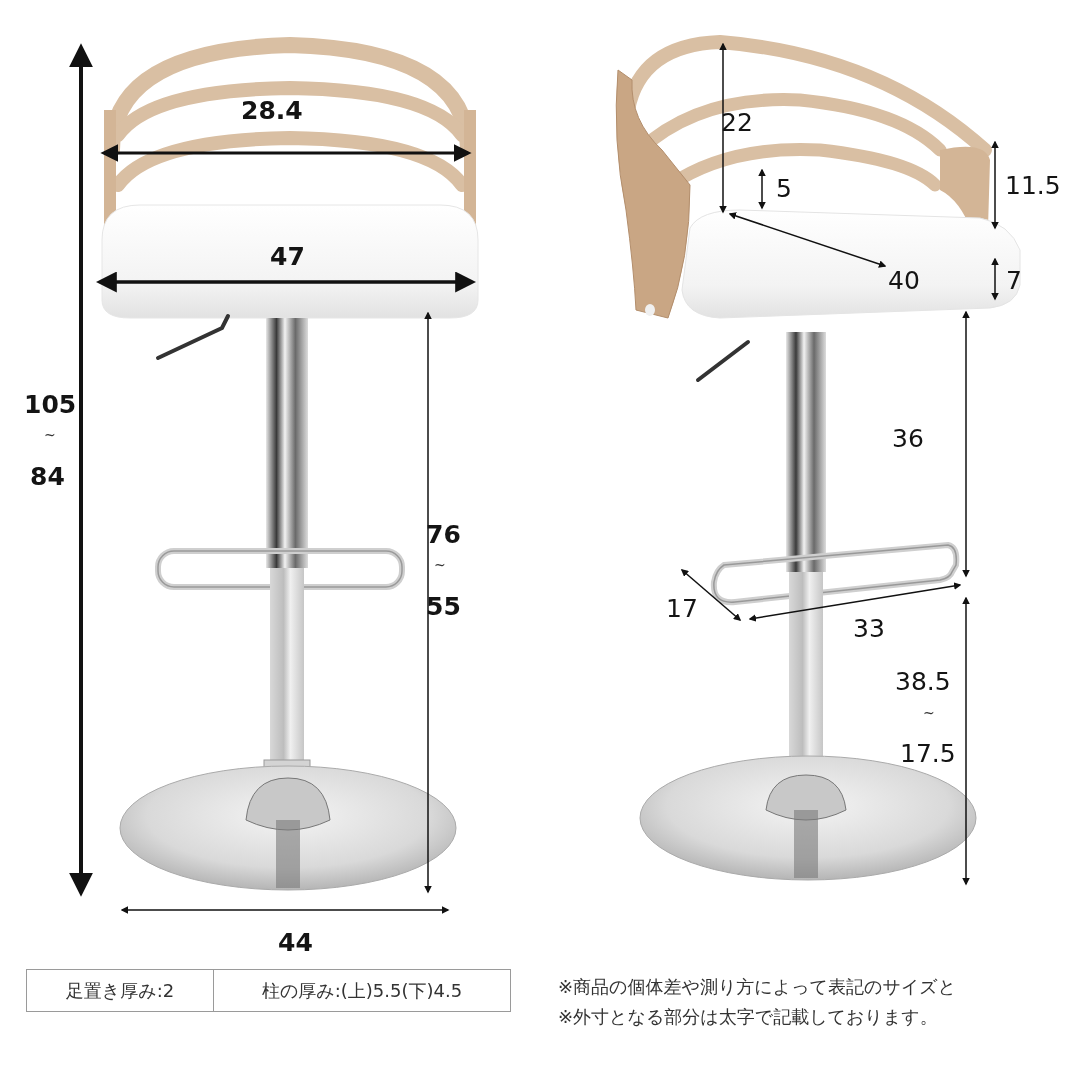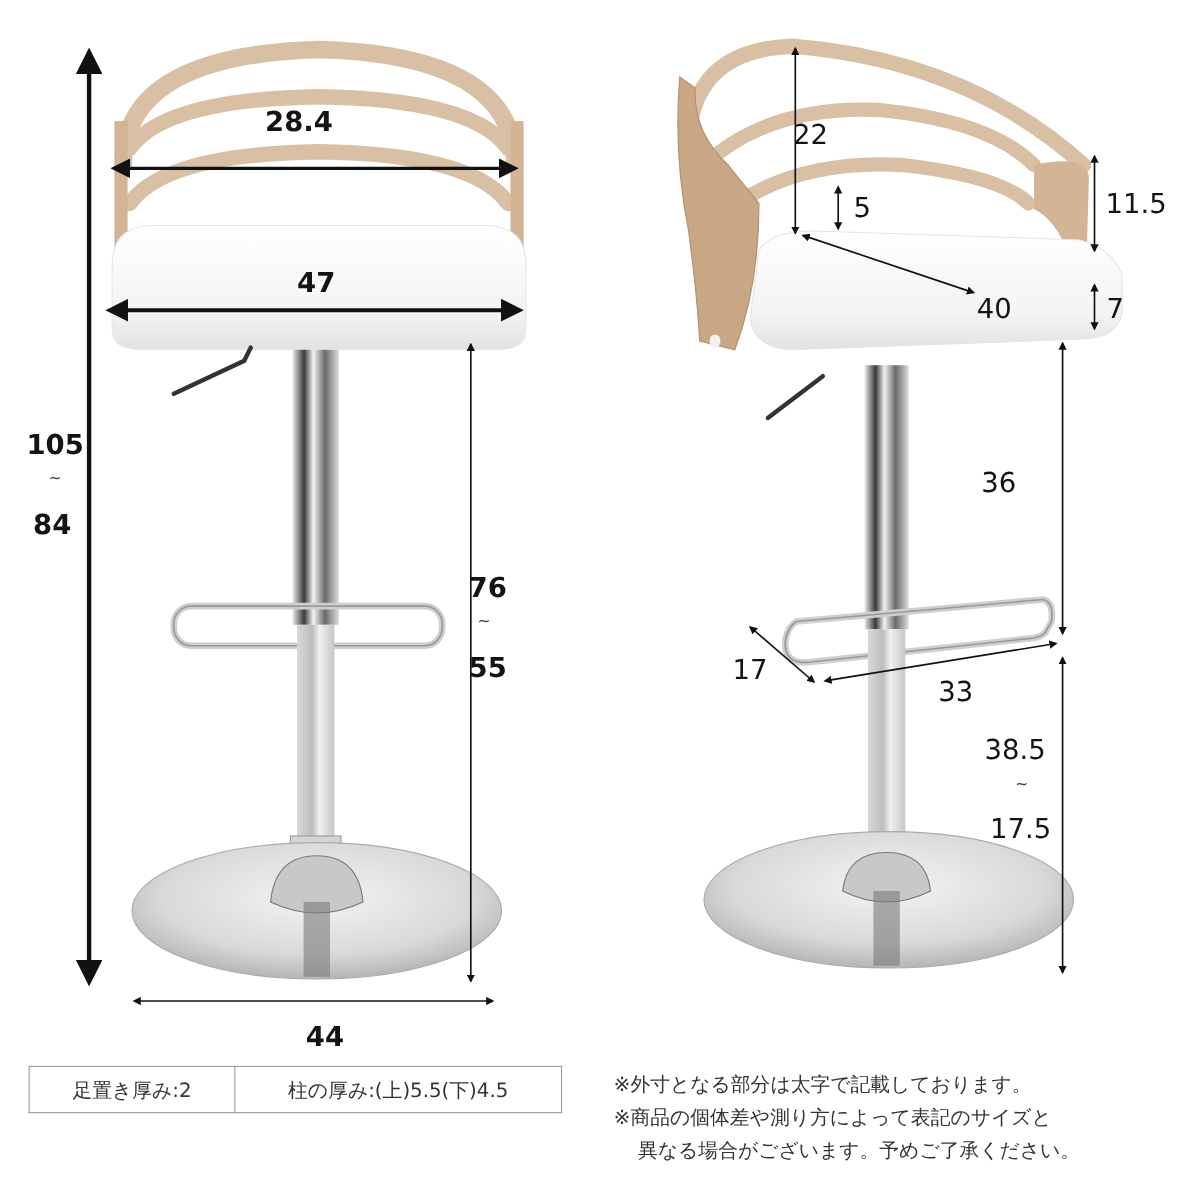--- a/index.html
+++ b/index.html
@@ -167,18 +167,17 @@
   <table class="spec-table">
     <tbody>
     <tr>
       <td class="c1">足置き厚み:2</td>
       <td class="c2">柱の厚み:(上)5.5(下)4.5</td>
     </tr>
   </tbody>
     </table>
 
   <div class="notes">
+    <div>※商品の個体差や測り方によって表記のサイズと</div>
     <div>※外寸となる部分は太字で記載しております。</div>
-    <div>※商品の個体差や測り方によって表記のサイズと</div>
-    <div class="indent">異なる場合がございます。予めご了承ください。</div>
   </div>
 
 </div>
 
 </body></html>

